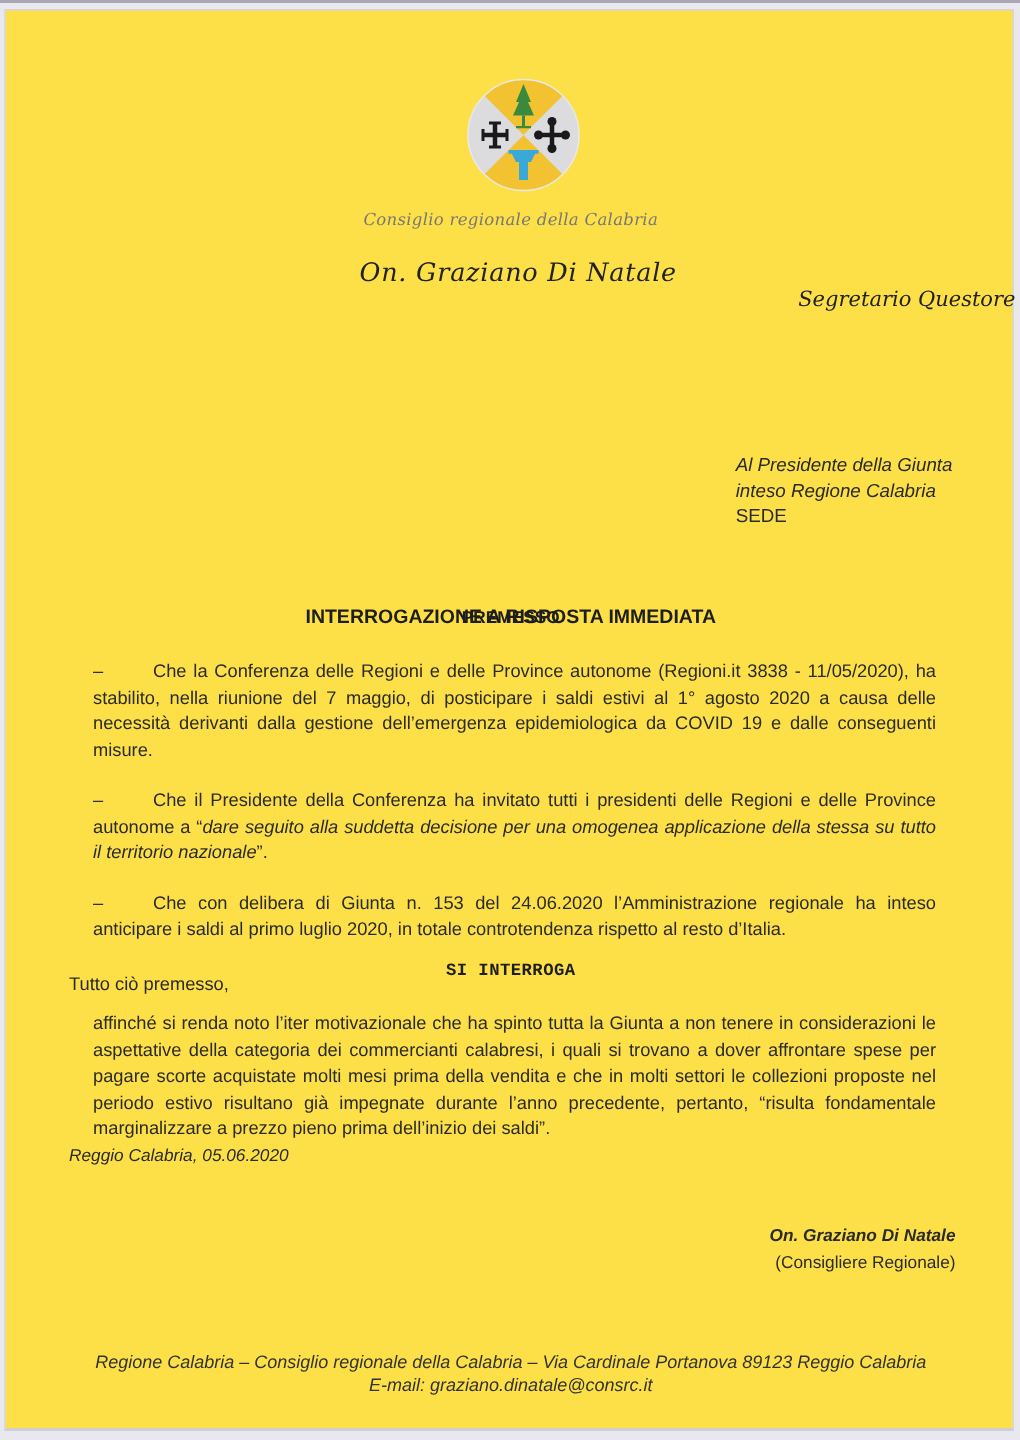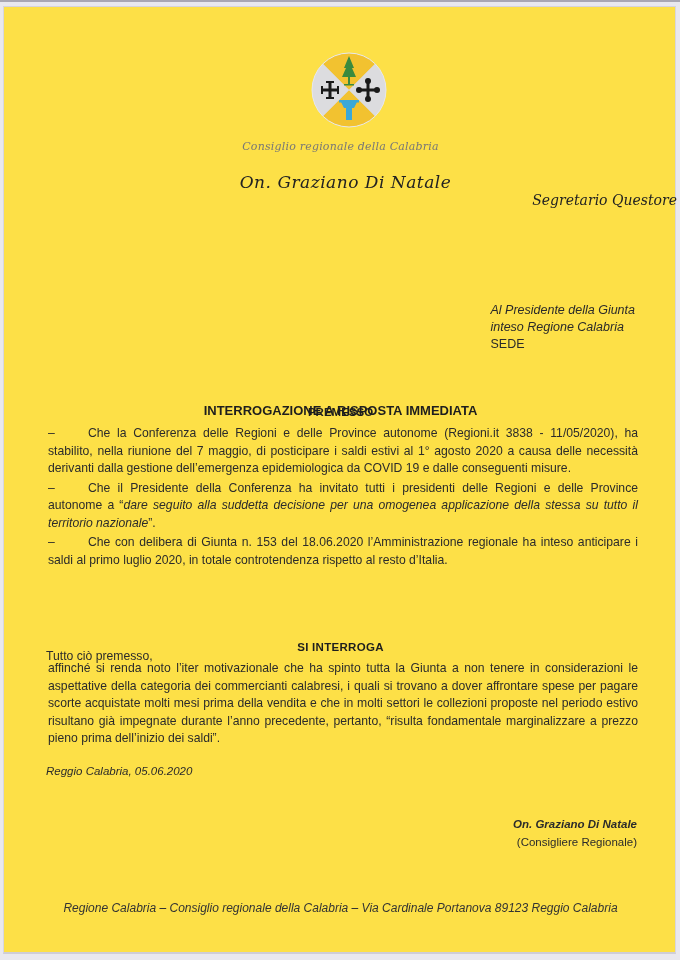--- a/index.html
+++ b/index.html
@@ -99,40 +99,40 @@
       left: 0; width: 673px;
       top: 399px;
       text-align: center;
       font-family: "Liberation Sans", sans-serif;
       font-weight: bold;
       font-size: 11.5px;
       color: #1e1e1e;
     }
     .para {
       text-align: justify;
-      margin: 2px;
+      margin: 16px;
     }
     .para .dash {
       display: inline-block;
       width: 40px;
     }
     .premesso { top: 416px; }
     .premesso .para { text-align-last: left; }
     em.q { font-style: italic; }
 
     .tutto {
       top: 617px;
       margin-top: 24px;
     }
     .interroga-head {
       position: absolute;
       left: 0; width: 673px;
       top: 634px;
       text-align: center;
-      font-family: Liberation Sans, sans-serif;
+      font-family: Liberation Mono, monospace;
       font-weight: bold;
       font-size: 11.5px;
       color: #1e1e1e;
       letter-spacing: 0.3px;
     }
     .interroga-body { top: 651px; }
 
     .place-date {
       position: absolute;
       left: 42px; top: 758px;
@@ -236,37 +236,38 @@
     <div class="subtitle">PREMESSO</div>
 
     <div class="body-text premesso">
       <p class="para">
         <span class="dash">–</span><span>Che la Conferenza delle Regioni e delle Province autonome (Regioni.it 3838 - 11/05/2020), ha stabilito, nella riunione del 7 maggio, di posticipare i saldi estivi al 1° agosto 2020 a causa delle necessità derivanti dalla gestione dell’emergenza epidemiologica da COVID 19 e dalle conseguenti misure.</span>
       </p>
       <p class="para">
         <span class="dash">–</span><span>Che il Presidente della Conferenza ha invitato tutti i presidenti delle Regioni e delle Province autonome a “</span><em class="q">dare seguito alla suddetta decisione per una omogenea applicazione della stessa su tutto il territorio nazionale</em><span>”.</span>
       </p>
       <p class="para">
-        <span class="dash">–</span><span>Che con delibera di Giunta n. 153 del 18.06.2020 l’Amministrazione regionale ha inteso anticipare i saldi al primo luglio 2020, in totale controtendenza rispetto al resto d’Italia.</span>
+        <span class="dash">–</span><span>Che con delibera di Giunta n. 153 del 24.06.2020 l’Amministrazione regionale ha inteso anticipare i saldi al primo luglio 2020, in totale controtendenza rispetto al resto d’Italia.</span>
       </p>
     </div>
 
     <div class="body-text tutto">Tutto ciò premesso,</div>
 
     <div class="interroga-head">SI  INTERROGA</div>
 
     <div class="body-text interroga-body">
       <p class="para">affinché si renda noto l’iter motivazionale che ha spinto tutta la Giunta a non tenere in considerazioni le aspettative della categoria dei commercianti calabresi, i quali si trovano a dover affrontare spese per pagare scorte acquistate molti mesi prima della vendita e che in molti settori le collezioni proposte nel periodo estivo risultano già impegnate durante l’anno precedente, pertanto, “risulta fondamentale marginalizzare a prezzo pieno prima dell’inizio dei saldi”.</p>
     </div>
 
     <div class="place-date">Reggio Calabria, 05.06.2020</div>
 
     <div class="signature">
       <span class="name">On. Graziano Di Natale</span>
       <span class="role">(Consigliere Regionale)</span>
     </div>
 
     <div class="footer">
       <div>Regione Calabria – Consiglio regionale della Calabria – Via Cardinale Portanova 89123 Reggio Calabria</div>
+      <div>E-mail: graziano.dinatale@consrc.it</div>
     </div>
 
   </div>
 </div>
 
 </body></html>

